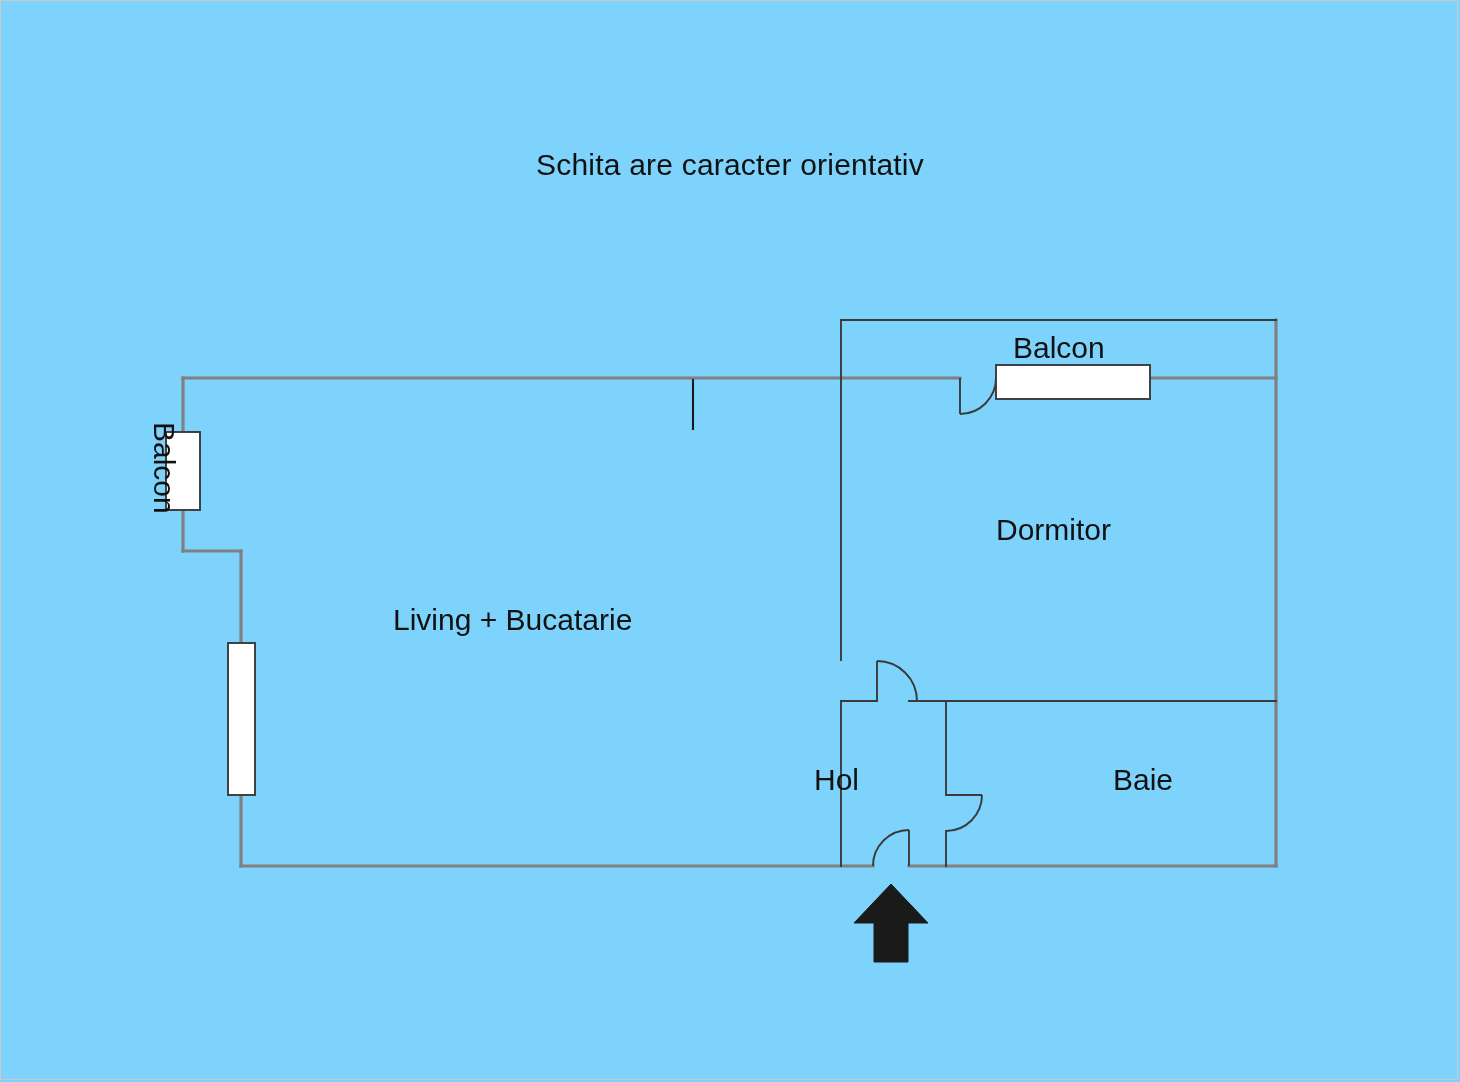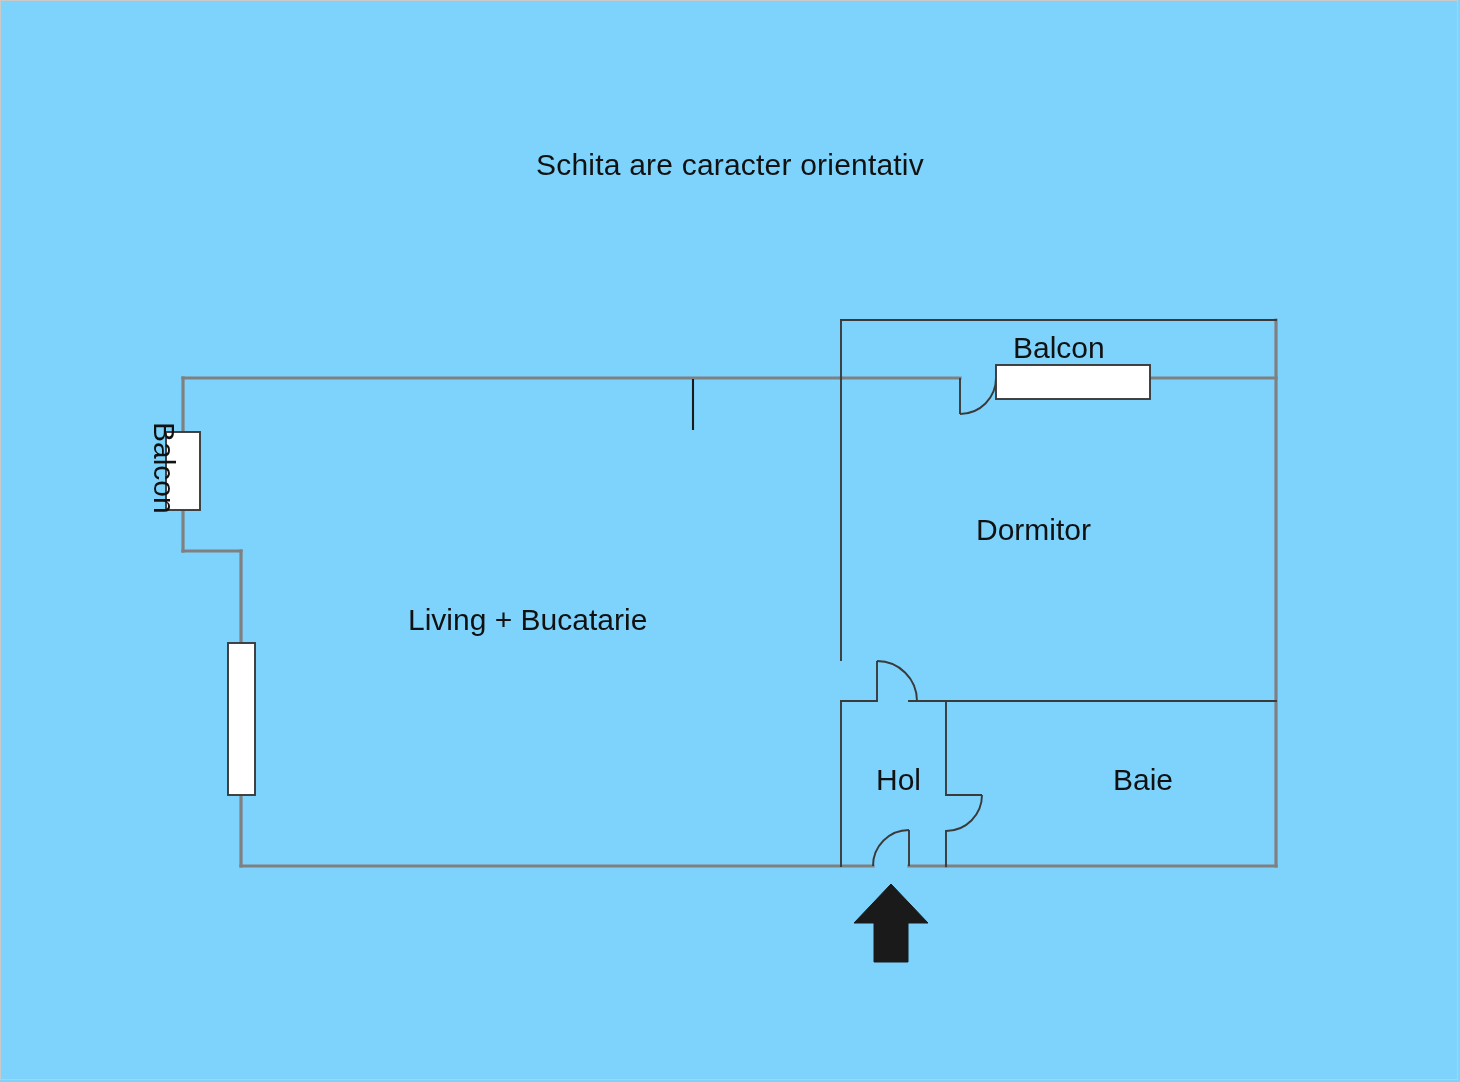--- a/index.html
+++ b/index.html
@@ -40,24 +40,24 @@
     color: #111111;
     white-space: nowrap;
   }
   .room-label {
     position: absolute;
     font-size: 30px;
     color: #111111;
     white-space: nowrap;
     line-height: 1;
   }
-  #label-living   { left: 408px; top: 605px; }
-  #label-dormitor { left: 976px; top: 515px; text-align: right; }
+  #label-living   { left: 393px; top: 605px; }
+  #label-dormitor { left: 996px; top: 515px; text-align: right; }
   #label-baie     { left: 1113px; top: 765px; }
-  #label-hol      { left: 876px; top: 765px; }
+  #label-hol      { left: 814px; top: 765px; }
   #label-balcon-top { left: 1013px; top: 333px; }
   #label-balcon-left {
     left: 179px;
     top: 422px;
     transform: rotate(90deg);
     transform-origin: left top;
     white-space: nowrap;
   }
   #plan-svg {
     position: absolute;

